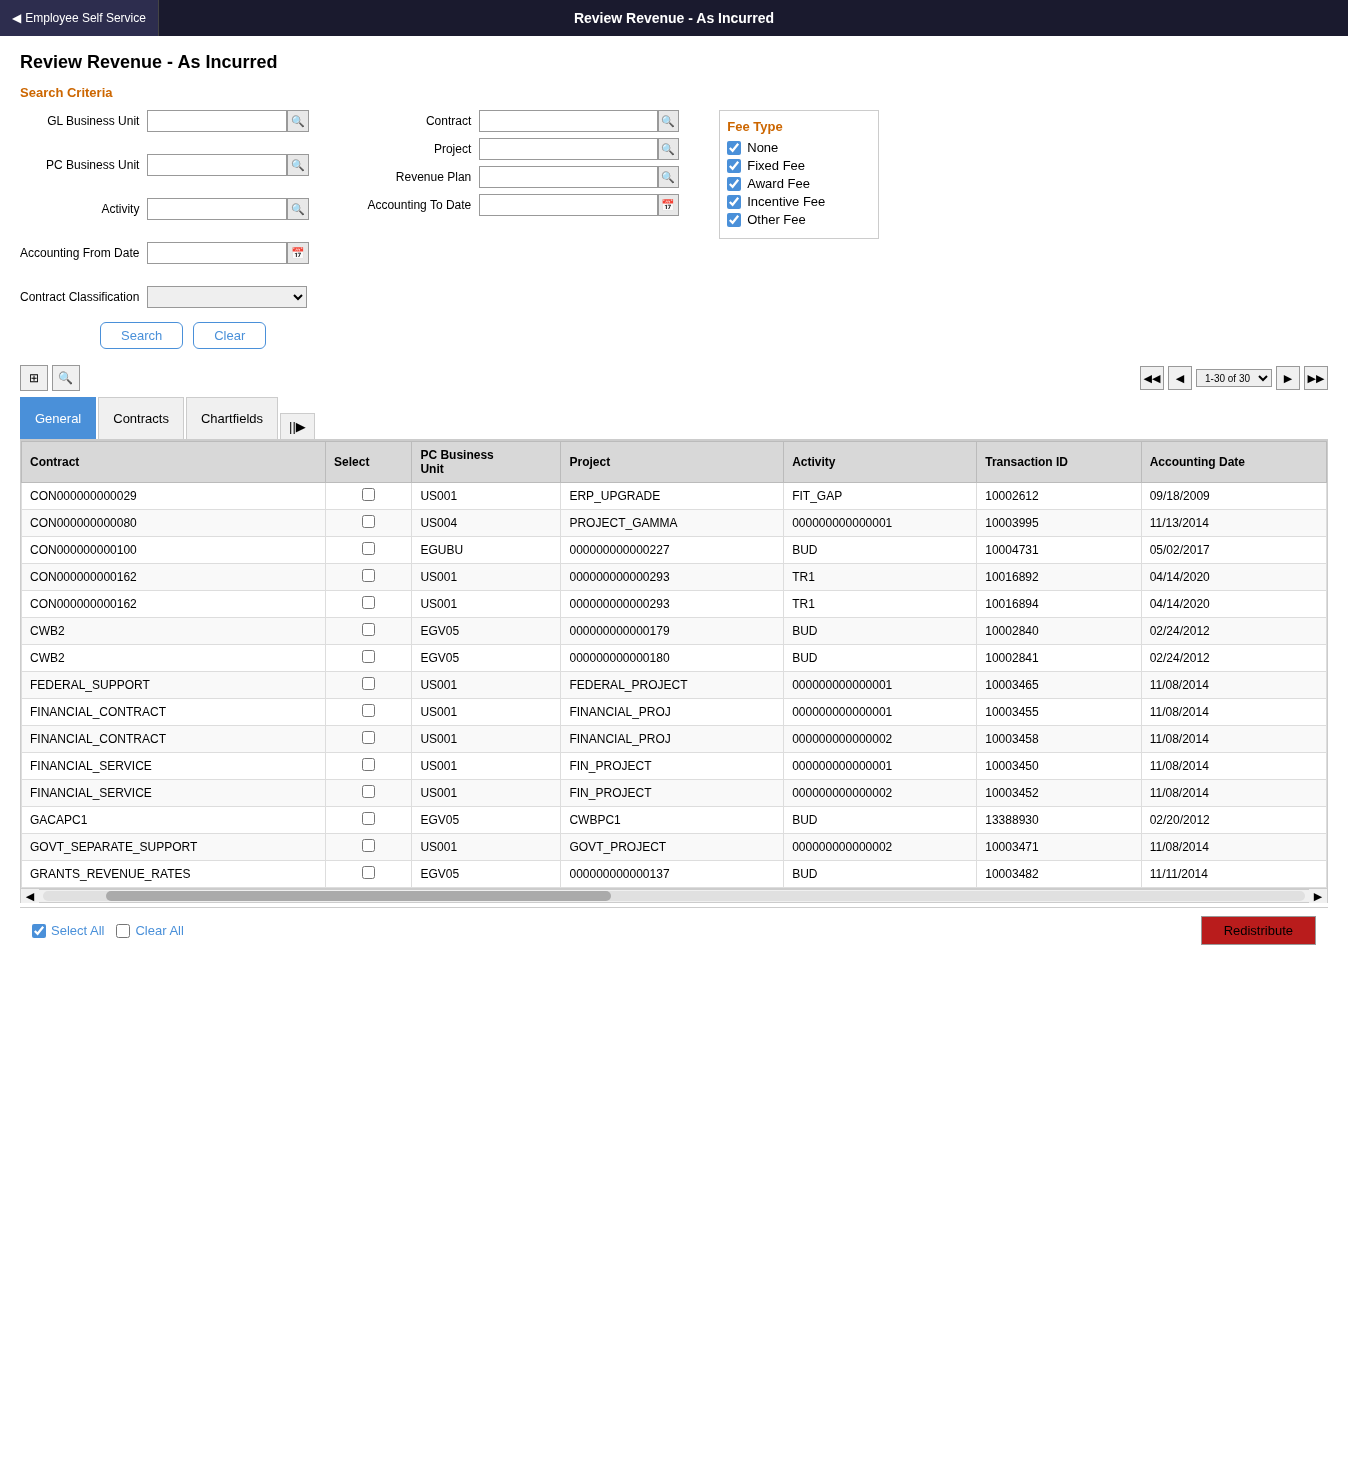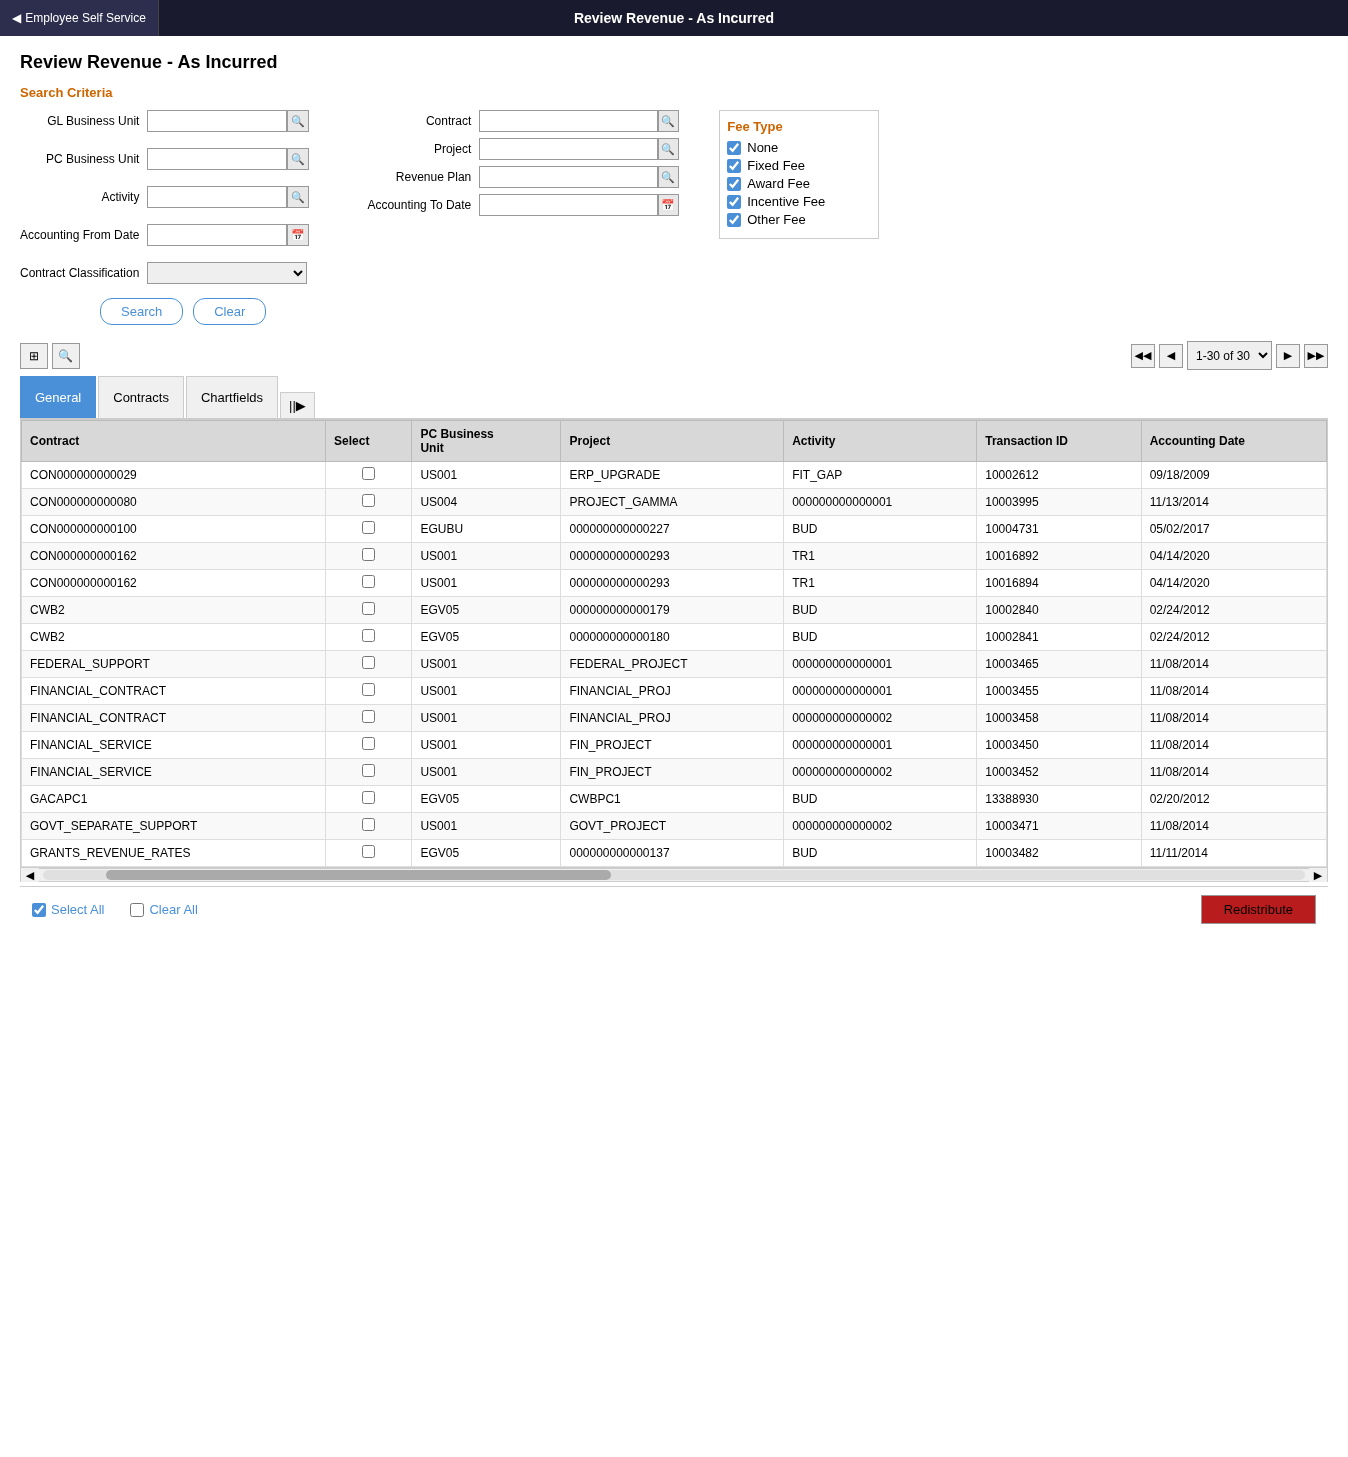--- a/index.html
+++ b/index.html
@@ -62,21 +62,21 @@
 
     .criteria-layout {
       display: flex;
       gap: 40px;
       align-items: flex-start;
     }
 
     .criteria-left {
       display: grid;
       grid-template-columns: auto 180px;
-      gap: 16px 8px;
+      gap: 22px 8px;
       align-items: center;
     }
 
     .criteria-middle {
       display: grid;
       grid-template-columns: auto 200px;
       gap: 6px 8px;
       align-items: center;
       margin-top: 0;
     }
@@ -162,21 +162,21 @@
       margin-left: 80px;
     }
 
     .btn-search, .btn-clear {
       border: 1px solid #4a90d9;
       background: #fff;
       color: #4a90d9;
       padding: 5px 20px;
       font-size: 13px;
       cursor: pointer;
-      border-radius: 12px;
+      border-radius: 6px;
     }
 
     
     .detail-section {
       margin-top: 8px;
     }
 
     .detail-toolbar {
       display: flex;
       align-items: center;
@@ -214,22 +214,22 @@
       width: 24px;
       display: flex;
       align-items: center;
       justify-content: center;
       cursor: pointer;
       font-size: 11px;
     }
 
     .pag-select {
       border: 1px solid #999;
-      height: 29px;
-      font-size: 12px;
+      height: 18px;
+      font-size: 10px;
       padding: 0 4px;
     }
 
     
     .tabs {
       display: flex;
       align-items: flex-end;
       border-bottom: 1px solid #ccc;
       margin-bottom: 0;
       gap: 2px;
@@ -323,21 +323,21 @@
       align-items: center;
       justify-content: space-between;
       padding: 8px 12px;
       border-top: 1px solid #ccc;
       margin-top: 4px;
     }
 
     .bottom-left {
       display: flex;
       align-items: flex-end;
-      gap: 26px;
+      gap: 12px;
     }
 
     .select-all-btn, .clear-all-btn {
       display: flex;
       align-items: center;
       gap: 5px;
       cursor: pointer;
       color: #4a90d9;
       font-size: 13px;
     }

